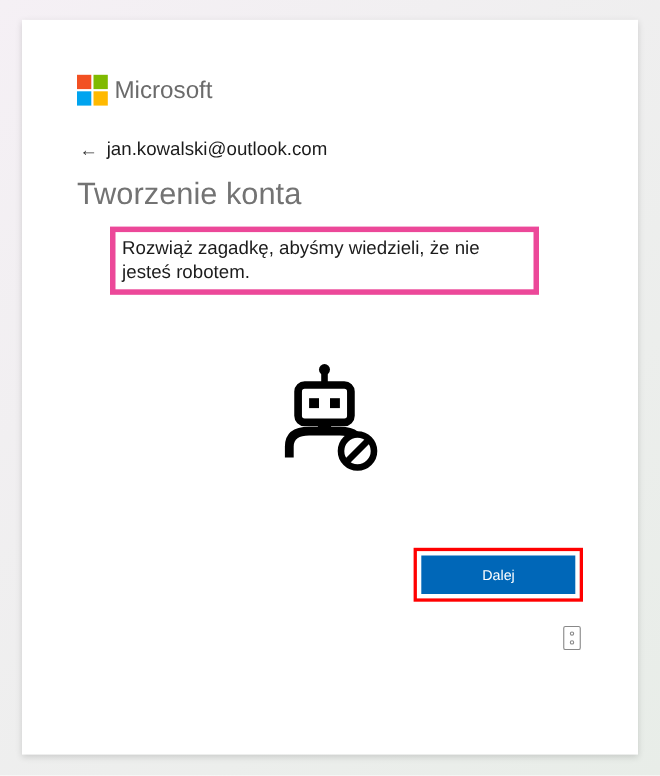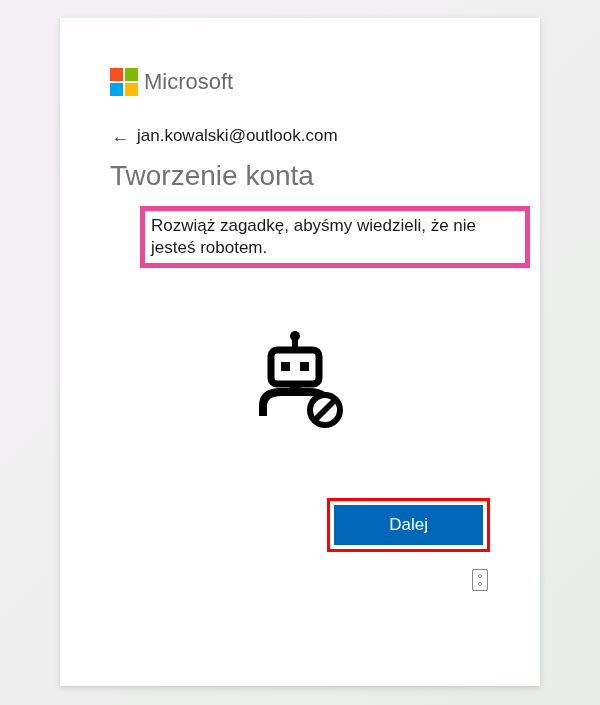--- a/index.html
+++ b/index.html
@@ -12,21 +12,21 @@
       background: linear-gradient(135deg, #f5f0f5 0%, #e8ede8 100%);
       width: 600px;
       height: 705px;
       display: flex;
       align-items: flex-start;
       justify-content: center;
       padding-top: 18px;
     }
     .card {
       background: #ffffff;
-      width: 480px;
+      width: 560px;
       height: 668px;
       box-shadow: 0 2px 6px rgba(0,0,0,0.15);
       padding: 50px 50px 30px 50px;
       position: relative;
     }
     .logo-row {
       display: flex;
       align-items: center;
       gap: 6px;
       margin-bottom: 30px;
@@ -97,21 +97,21 @@
     }
     .highlight-box {
       border: 3px solid #ff0000;
       padding: 4px;
       display: inline-block;
     }
     .primary-btn {
       background: #0067b8;
       color: #ffffff;
       border: none;
-      font-size: 17px;
+      font-size: 13px;
       padding: 10px 55px;
       cursor: pointer;
       font-family: inherit;
       min-width: 120px;
     }
     .footer-icon {
       position: absolute;
       bottom: 95px;
       right: 52px;
       width: 16px;

